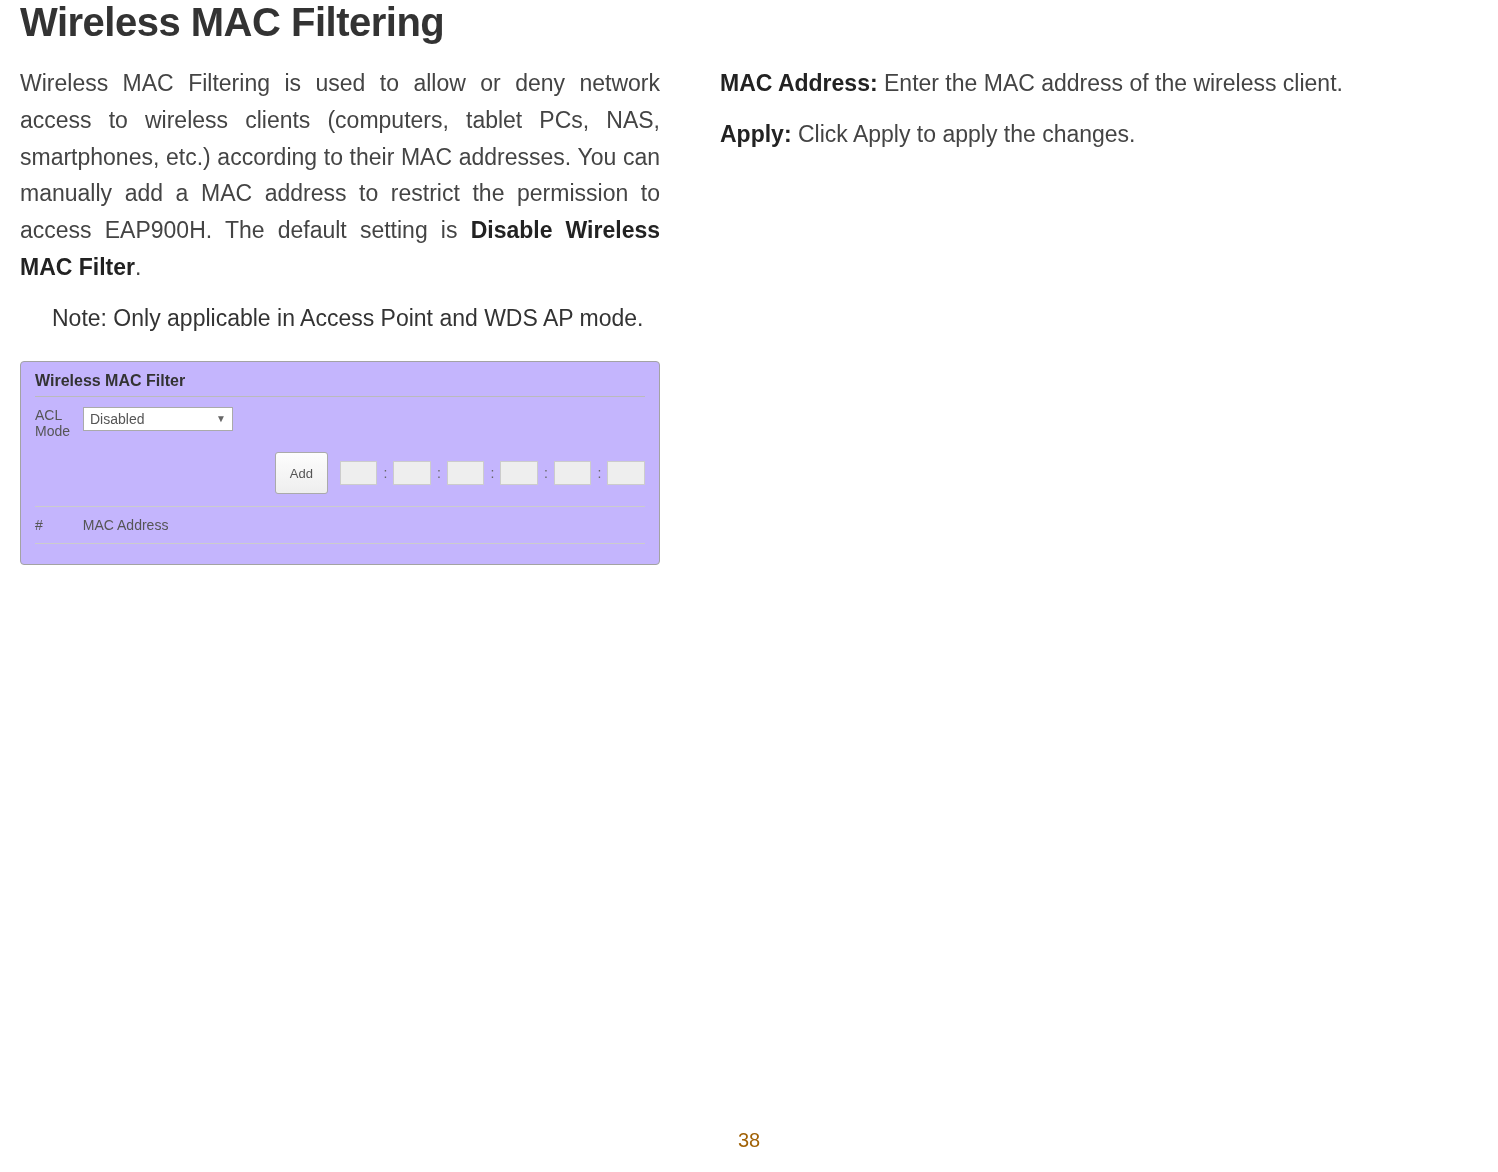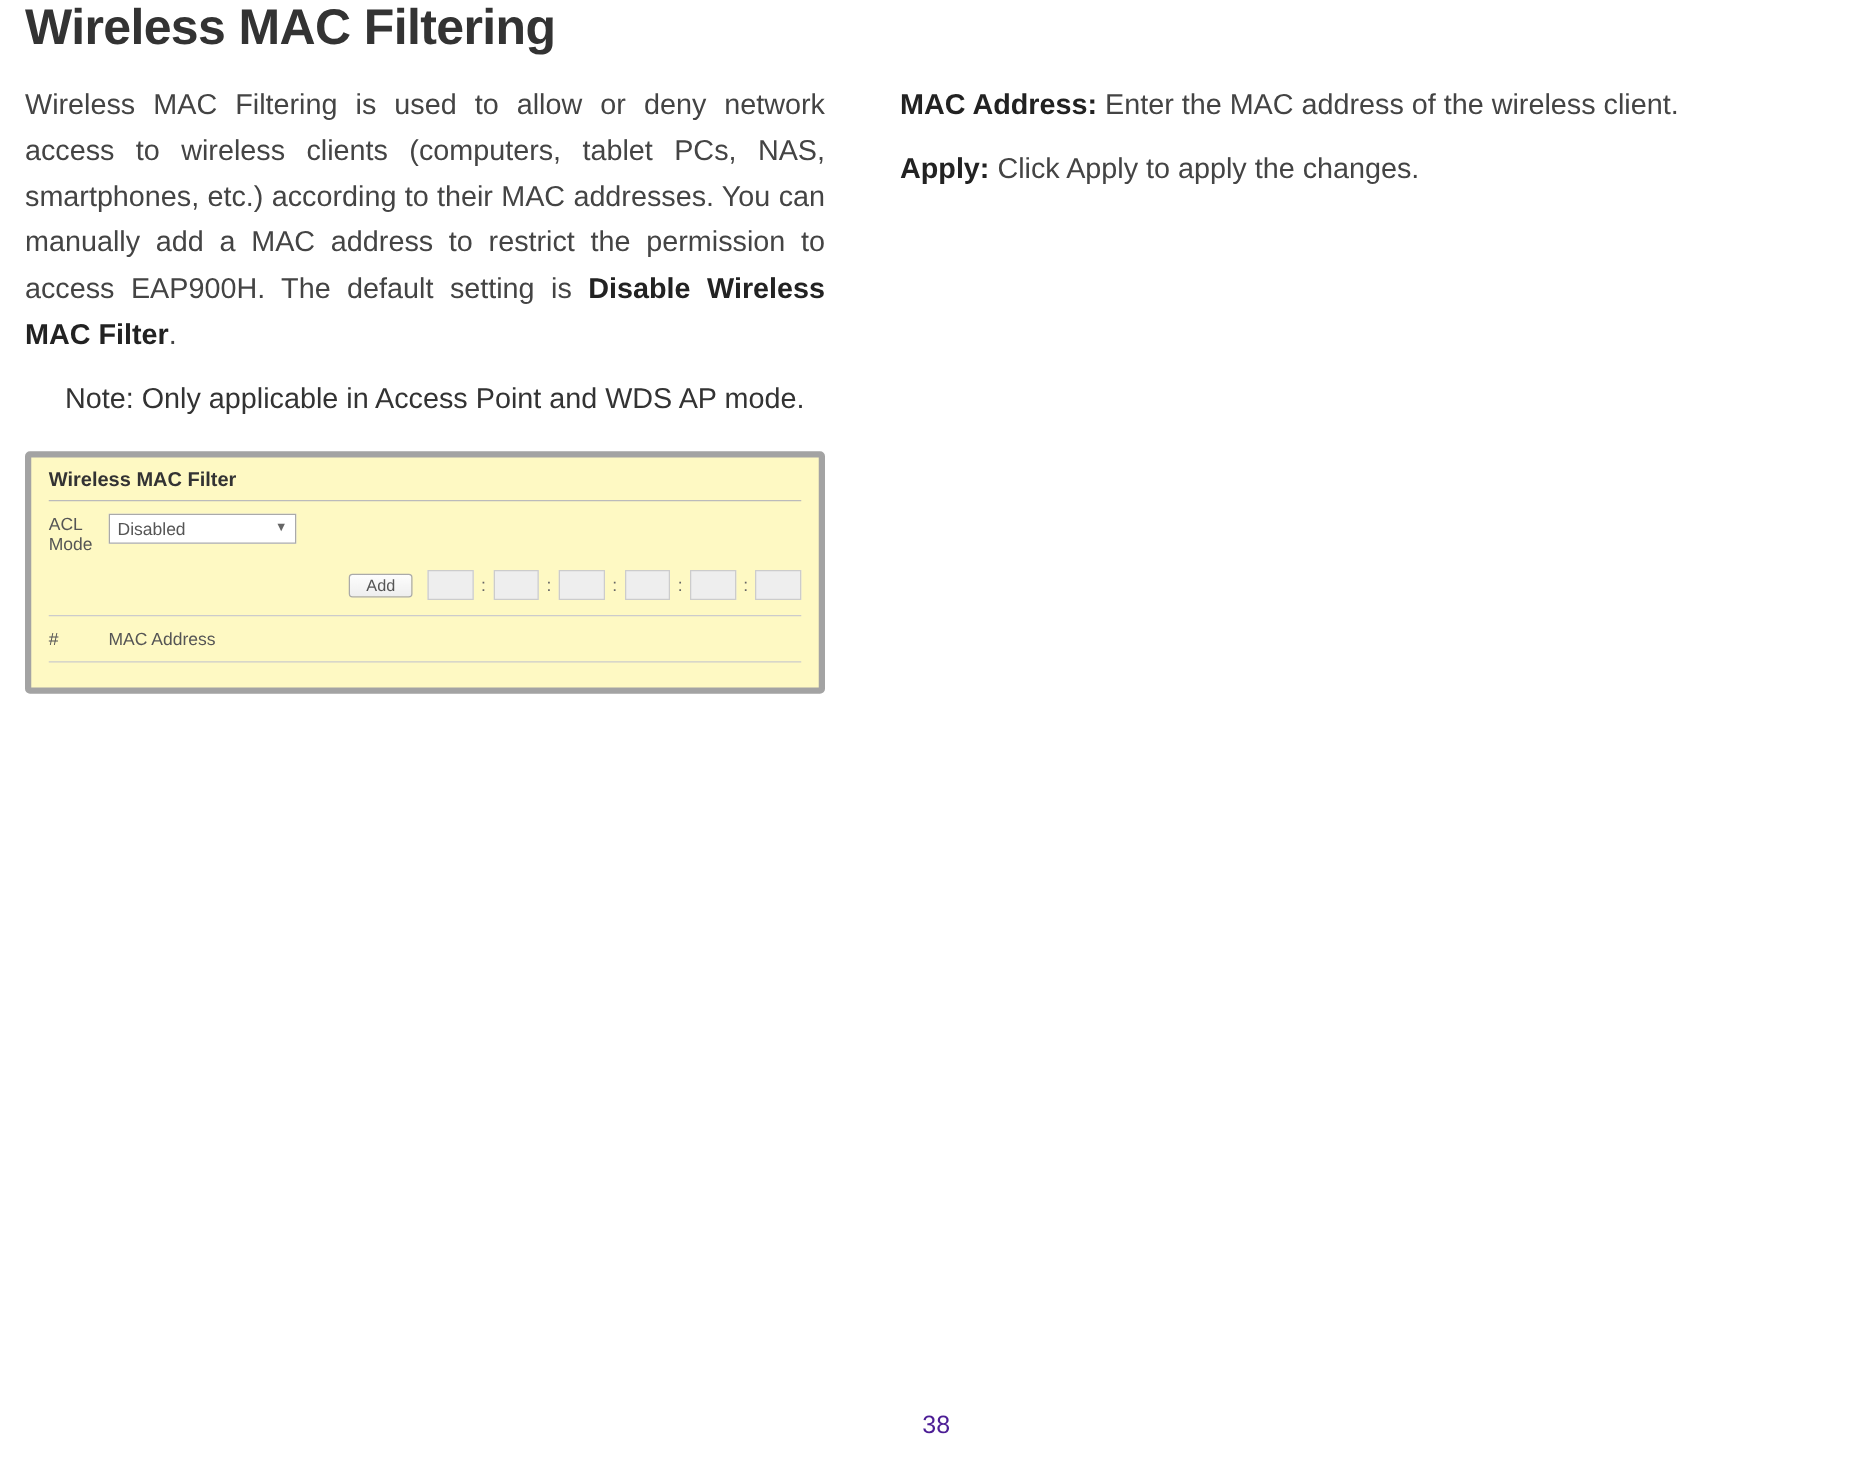--- a/index.html
+++ b/index.html
@@ -56,24 +56,24 @@
     line-height: 1.6;
     text-align: justify;
     color: #444;
     margin-bottom: 14px;
   }
   .def-block .term {
     font-weight: 700;
     color: #222;
   }
   .screenshot-box {
-    border: 5px solid #a3a3a3;
+    border: 1px solid #a3a3a3;
     border-radius: 4px;
     padding: 10px 14px 14px 14px;
-    background: #fef9c3;
+    background: #c4b5fd;
     font-family: Arial, sans-serif;
   }
   .screenshot-title {
     font-size: 16px;
     font-weight: 700;
     color: #333;
     margin-bottom: 6px;
   }
   .sc-divider {
     border: none;
@@ -120,21 +120,21 @@
     background: #eee;
     border: 1px solid #ccc;
   }
   .mac-sep {
     font-size: 14px;
     color: #666;
     margin: 0 2px;
   }
   .add-btn {
     width: 62px;
-    height: 19px;
+    height: 42px;
     border: 1px solid #aaa;
     background: linear-gradient(#fdfdfd, #eee);
     border-radius: 3px;
     font-size: 13px;
     color: #555;
     margin-right: 8px;
     cursor: pointer;
   }
   .sc-divider2 {
     border: none;
@@ -147,21 +147,21 @@
     font-size: 14px;
     color: #555;
     padding: 4px 0;
   }
   .page-number {
     position: absolute;
     bottom: 20px;
     left: 50%;
     transform: translateX(-50%);
     font-size: 20px;
-    color: #4c1d95;
+    color: #a16207;
   }
 </style>
 </head>
 <body>
 
 <h1 class="page-title">Wireless MAC Filtering</h1>
 
 <div class="columns">
   <div class="col-left">
     <p class="body-text">

